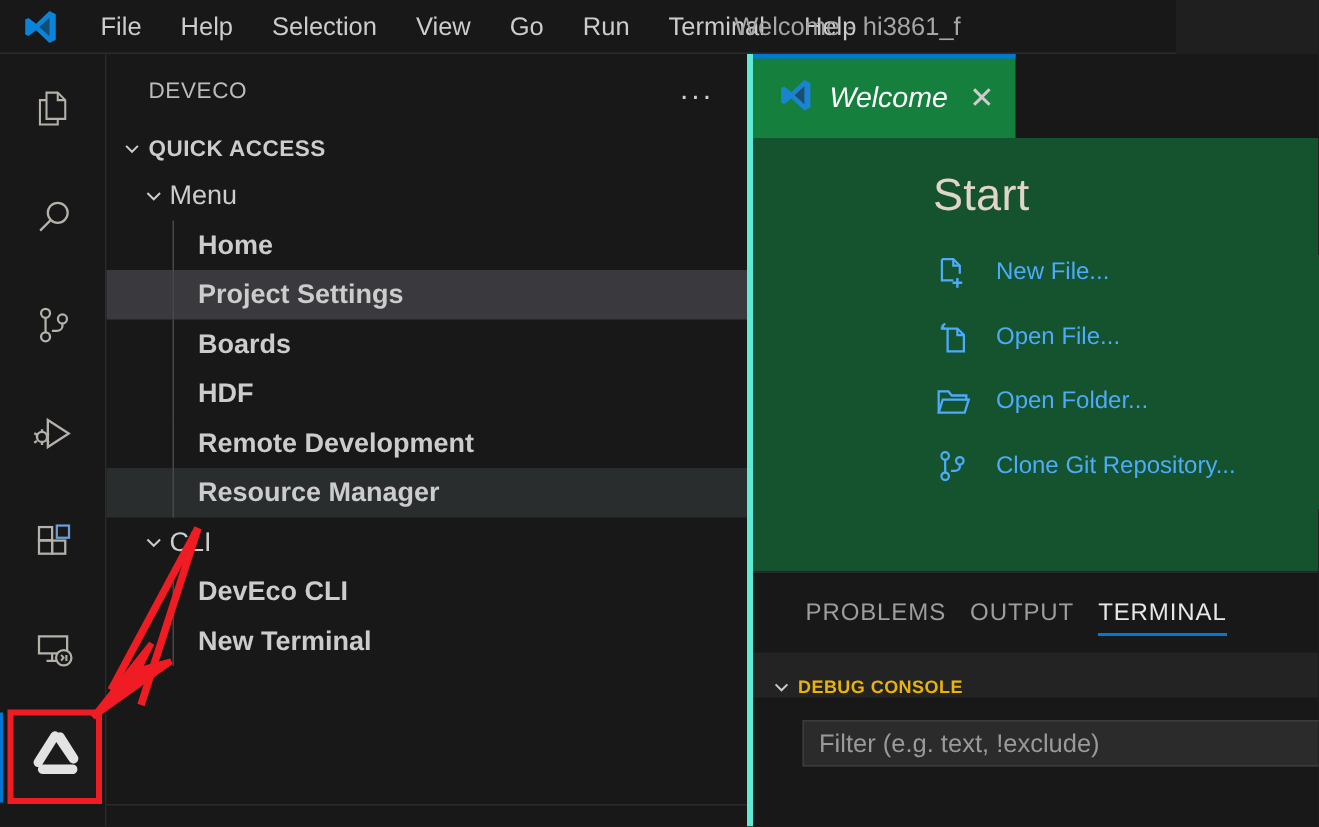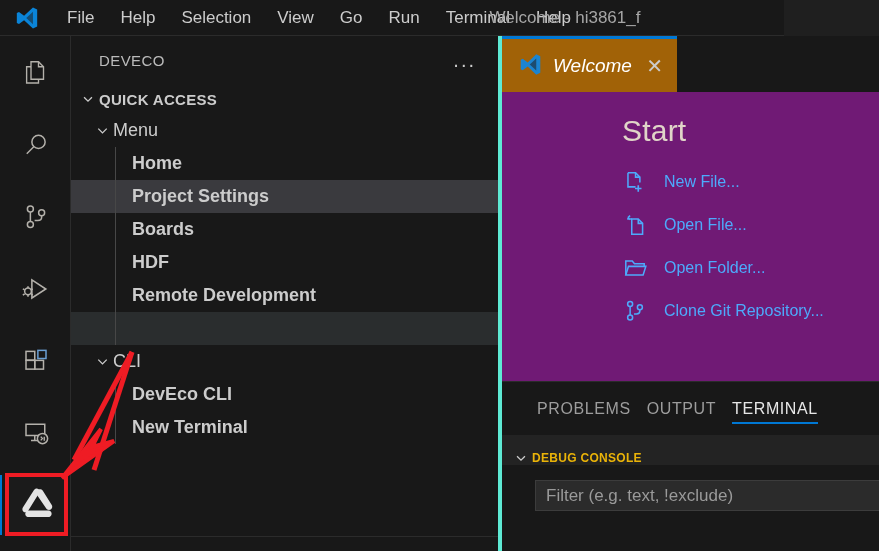--- a/index.html
+++ b/index.html
@@ -91,28 +91,28 @@
     position: absolute; left: 0; right: 0; top: 500px; height: 1px; background: #2b2b2b;
   }
 
   
   .editor {
     position: absolute; left: 502px; top: 36px; width: 377px; height: 515px;
     background: #1f1f1f;
   }
   .tabbar { height: 56px; background: #181818; display: flex; align-items: stretch; }
   .tab {
-    position: relative; width: 175px; background: #a16207;
+    position: relative; width: 175px; background: #15803d;
     display: flex; align-items: center; gap: 10px; padding: 4px 14px 0 16px;
   }
   .tab-top { position: absolute; left: 0; top: 0; right: 0; height: 3px; background: #0078d4; }
   .tab-label { color: #ffffff; font-size: 19px; font-style: italic; flex: 1; white-space: nowrap; }
   .tab-close { color: #cccccc; font-size: 20px; line-height: 1; }
 
-  .editor-body { position: relative; height: 289px; background: #701a75; padding-left: 120px; }
+  .editor-body { position: relative; height: 289px; background: #14532d; padding-left: 120px; }
   .start-title { color: #e0d5c8; font-size: 30px; padding-top: 22px; letter-spacing: .2px; }
   .start-list { margin-top: 12px; }
   .start-item {
     display: flex; align-items: center; gap: 16px; height: 43px;
     color: #4daafc; font-size: 16px; white-space: nowrap;
   }
   .start-item svg { display: block; flex: none; }
 
   
   .panel { position: absolute; left: 0; right: 0; top: 345px; bottom: 0; background: #181818; }
@@ -293,20 +293,21 @@
     <div class="leaf-row">
       <span class="indent-guide"></span>
       <span>HDF</span>
     </div>
     <div class="leaf-row">
       <span class="indent-guide"></span>
       <span>Remote Development</span>
     </div>
     <div class="leaf-row hover">
       <span class="indent-guide"></span>
+      <span>Resource Manager</span>
     </div>
 
     <div class="sub-row">
       <span class="chev">
         <svg width="15" height="15" viewBox="0 0 16 16" fill="none" stroke="#cccccc" stroke-width="1.4">
             <path d="M3.5 6 8 10.5 12.5 6"></path>
           </svg>
       </span>
       <span>CLI</span>
     </div>

